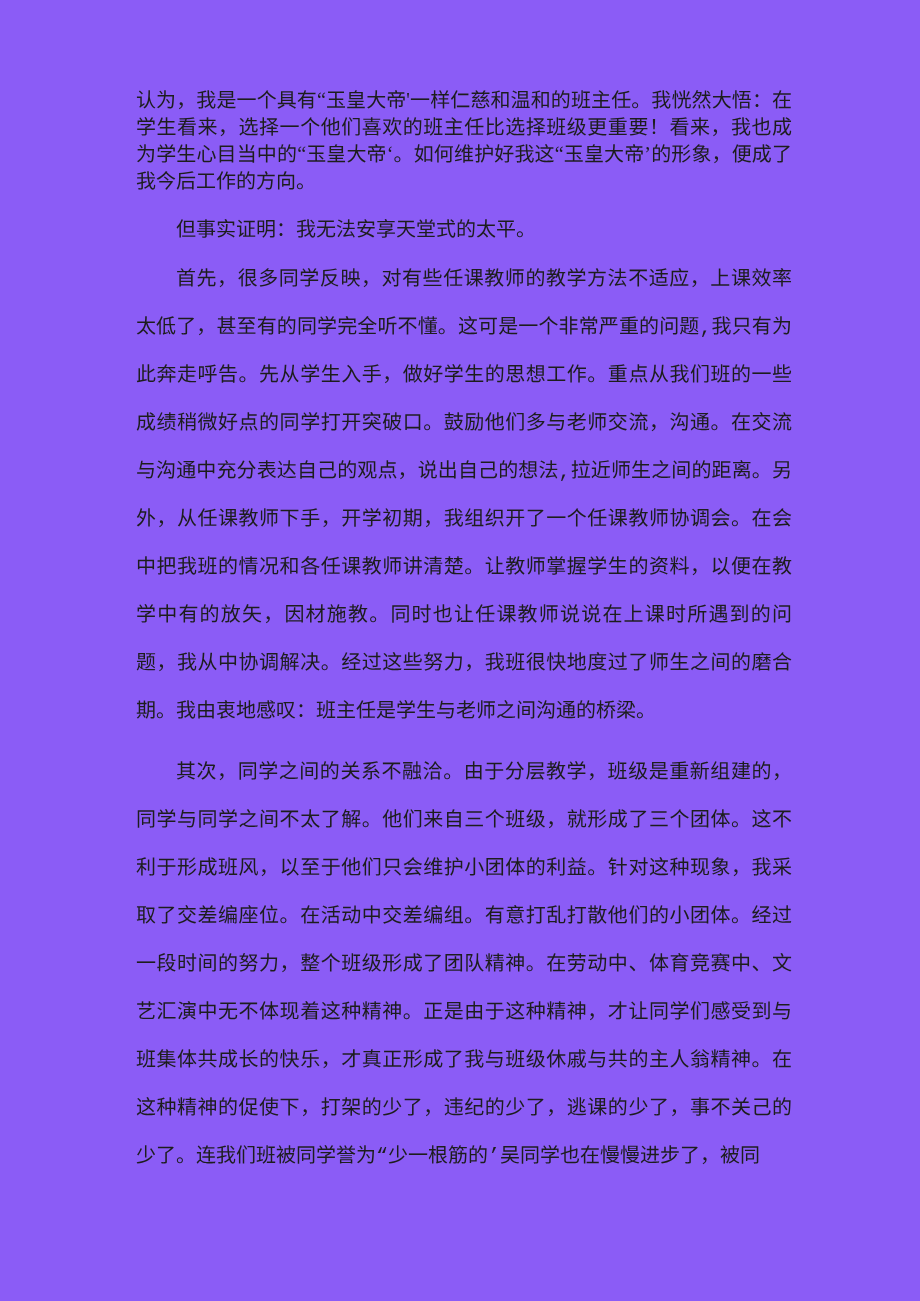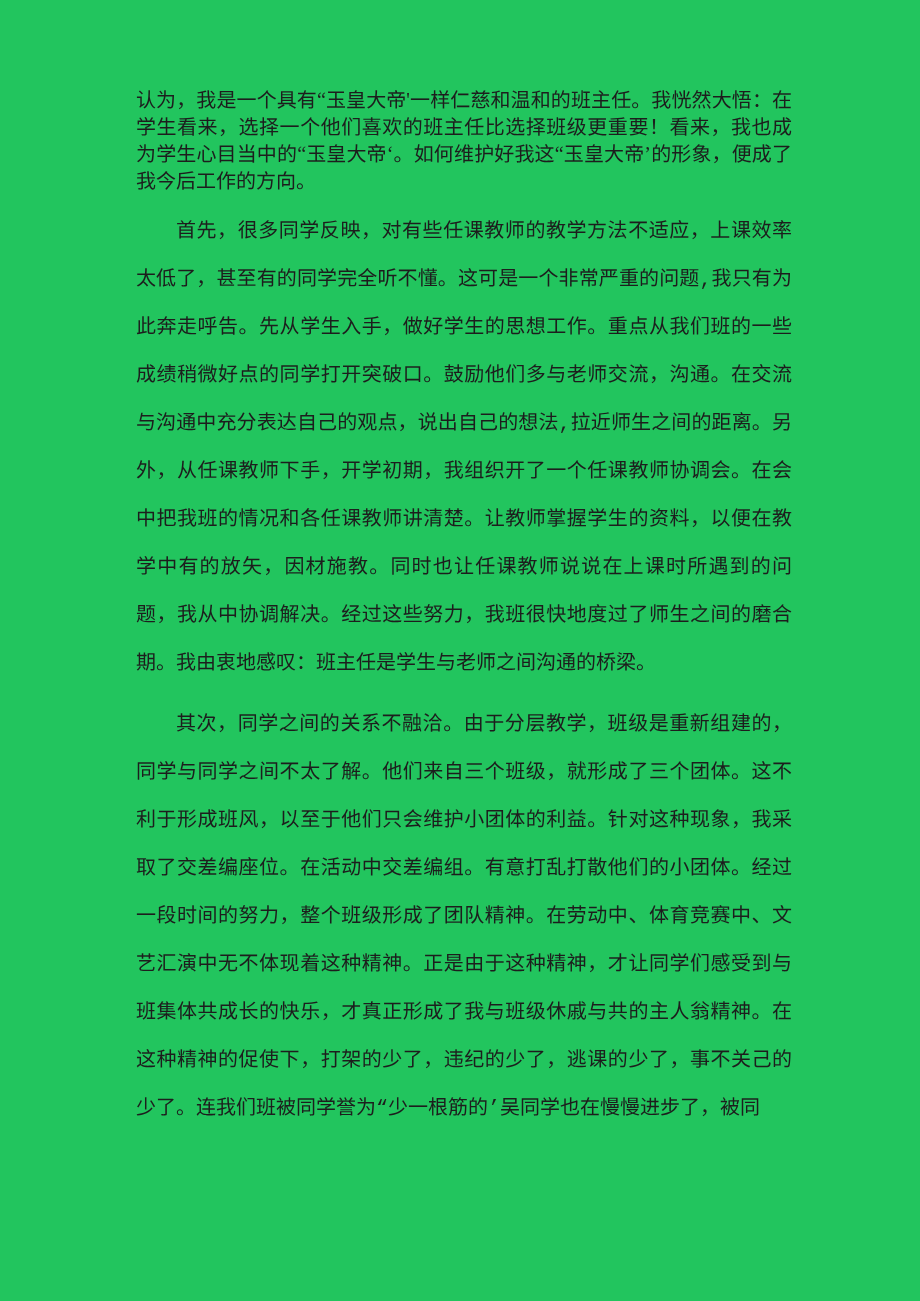--- a/index.html
+++ b/index.html
@@ -4,21 +4,21 @@
 <style>
   html, body {
     margin: 0;
     padding: 0;
     background: #ffffff;
   }
   .page {
     position: relative;
     width: 920px;
     height: 1301px;
-    background: #22c55e;
+    background: #8b5cf6;
     box-sizing: border-box;
     padding: 87px 126px 0 136px;
     overflow: hidden;
     font-family: "Liberation Serif", "DejaVu Serif", serif;
   }
   .para {
     width: 656px;
     margin: 0;
     font-size: 20px;
     color: #1d1d1d;
@@ -42,15 +42,16 @@
   }
   .gap-body {
     margin-top: 13px;
   }
 </style>
 </head>
 <body>
 
 <div class="page">
   <p class="para p-single">认为，我是一个具有“玉皇大帝'一样仁慈和温和的班主任。我恍然大悟：在学生看来，选择一个他们喜欢的班主任比选择班级更重要！看来，我也成为学生心目当中的“玉皇大帝‘。如何维护好我这“玉皇大帝’的形象，便成了我今后工作的方向。</p>
+  <p class="para p-single indent gap-after-first">但事实证明：我无法安享天堂式的太平。</p>
   <p class="para p-double indent gap-body">首先，很多同学反映，对有些任课教师的教学方法不适应，上课效率太低了，甚至有的同学完全听不懂。这可是一个非常严重的问题,我只有为此奔走呼告。先从学生入手，做好学生的思想工作。重点从我们班的一些成绩稍微好点的同学打开突破口。鼓励他们多与老师交流，沟通。在交流与沟通中充分表达自己的观点，说出自己的想法,拉近师生之间的距离。另外，从任课教师下手，开学初期，我组织开了一个任课教师协调会。在会中把我班的情况和各任课教师讲清楚。让教师掌握学生的资料，以便在教学中有的放矢，因材施教。同时也让任课教师说说在上课时所遇到的问题，我从中协调解决。经过这些努力，我班很快地度过了师生之间的磨合期。我由衷地感叹：班主任是学生与老师之间沟通的桥梁。</p>
   <p class="para p-double indent gap-body">其次，同学之间的关系不融洽。由于分层教学，班级是重新组建的，同学与同学之间不太了解。他们来自三个班级，就形成了三个团体。这不利于形成班风，以至于他们只会维护小团体的利益。针对这种现象，我采取了交差编座位。在活动中交差编组。有意打乱打散他们的小团体。经过一段时间的努力，整个班级形成了团队精神。在劳动中、体育竞赛中、文艺汇演中无不体现着这种精神。正是由于这种精神，才让同学们感受到与班集体共成长的快乐，才真正形成了我与班级休戚与共的主人翁精神。在这种精神的促使下，打架的少了，违纪的少了，逃课的少了，事不关己的少了。连我们班被同学誉为“少一根筋的’吴同学也在慢慢进步了，被同</p>
 </div>
 
 </body></html>

